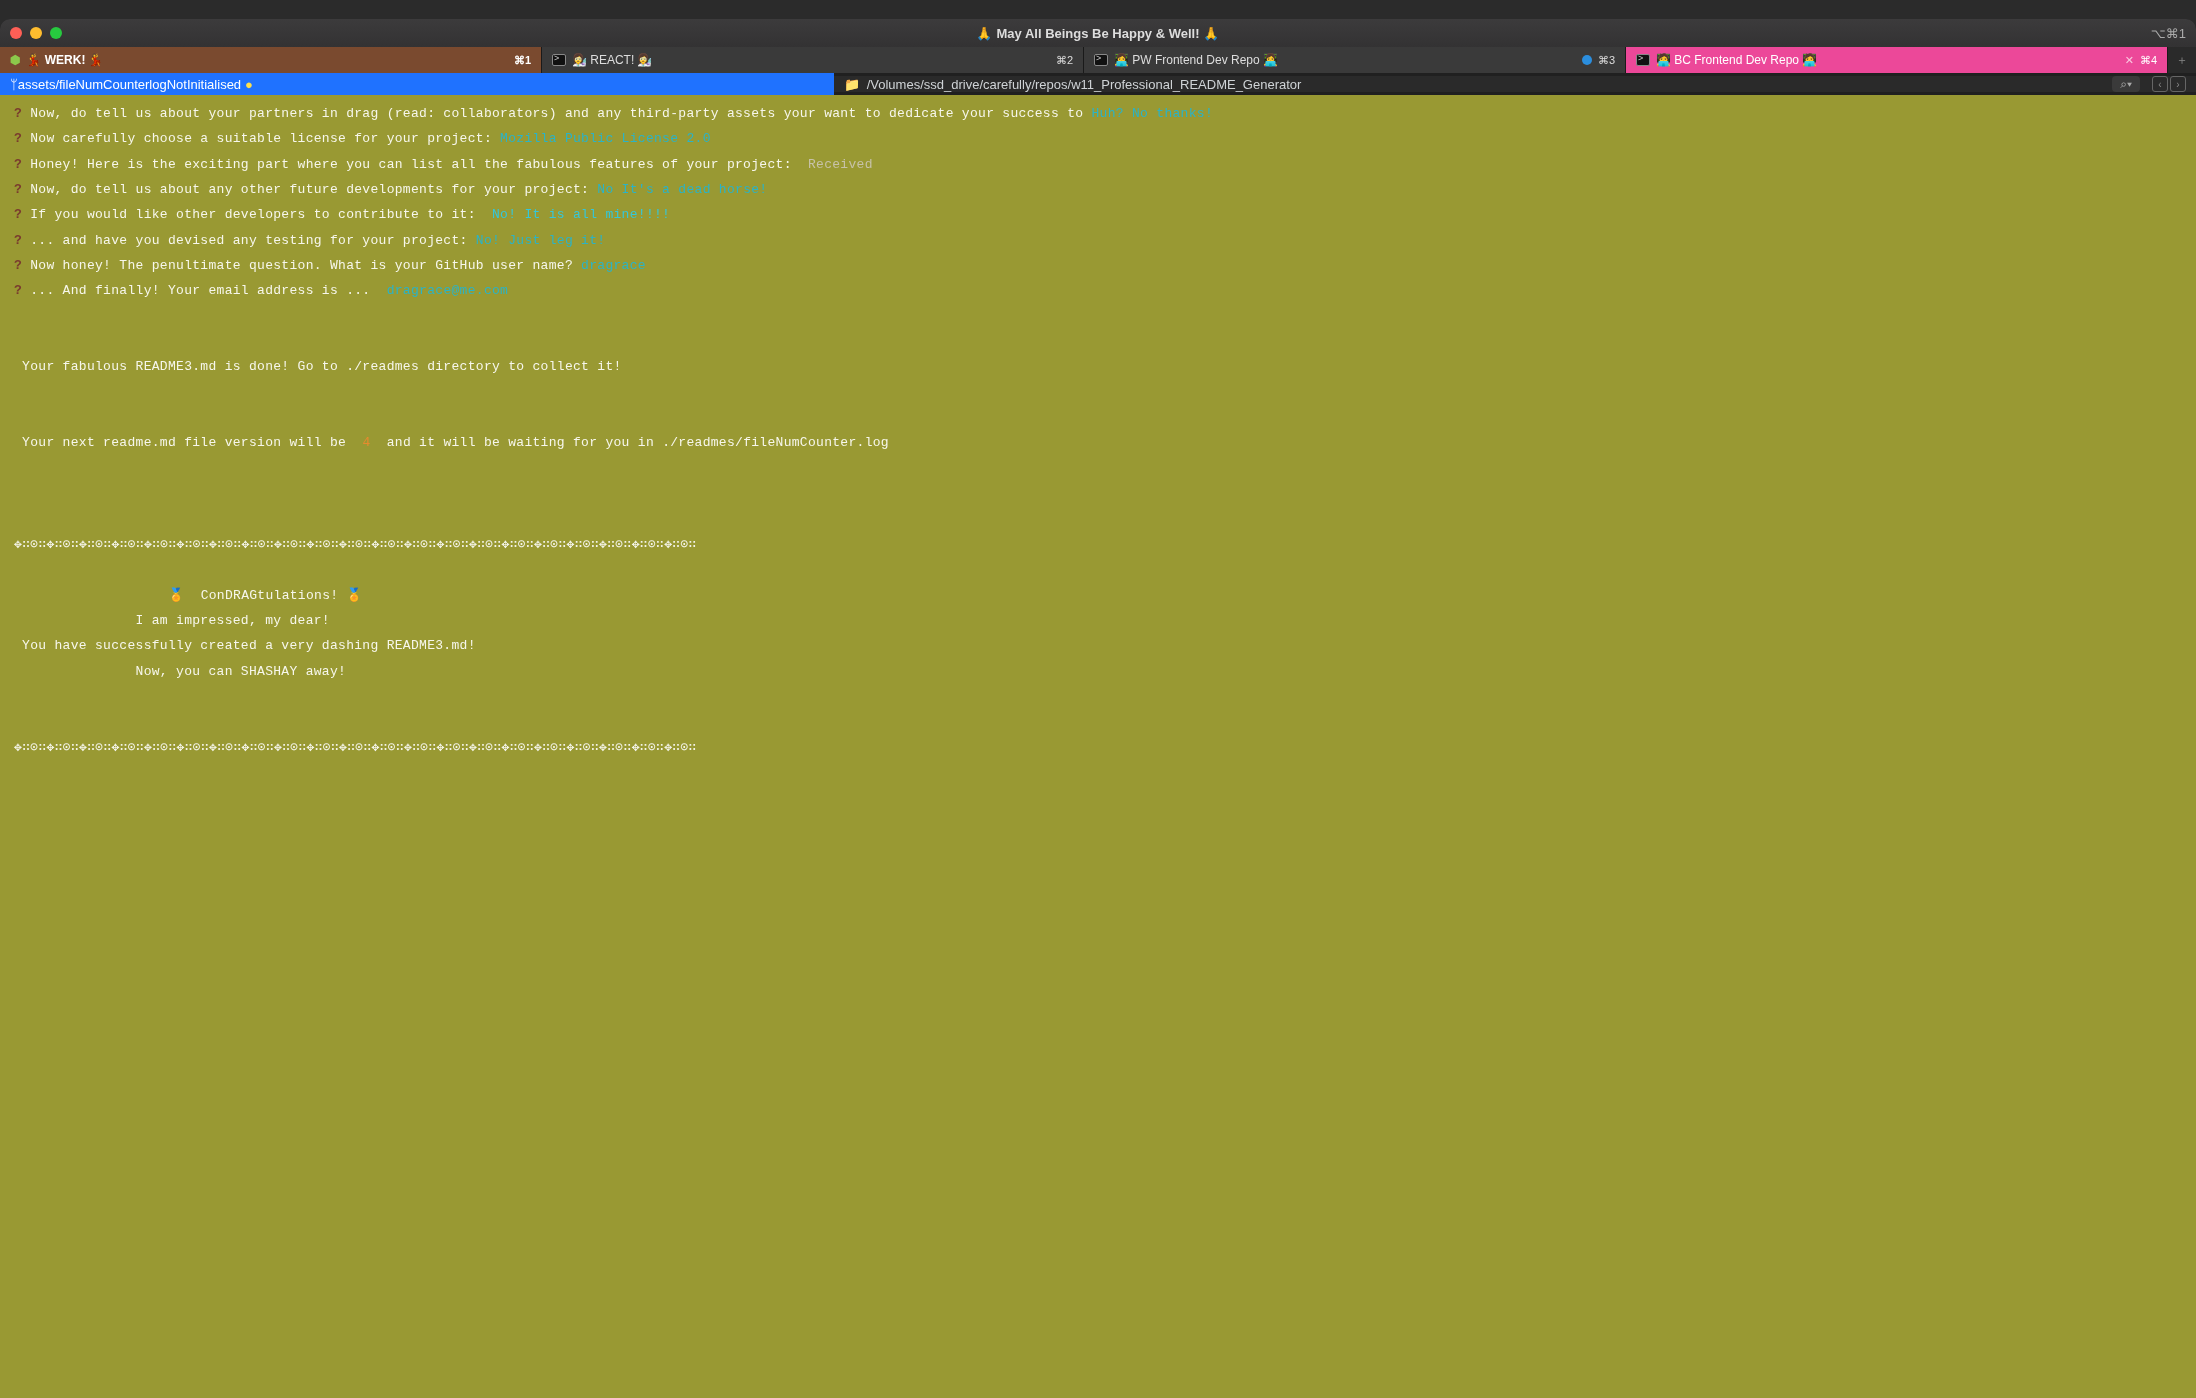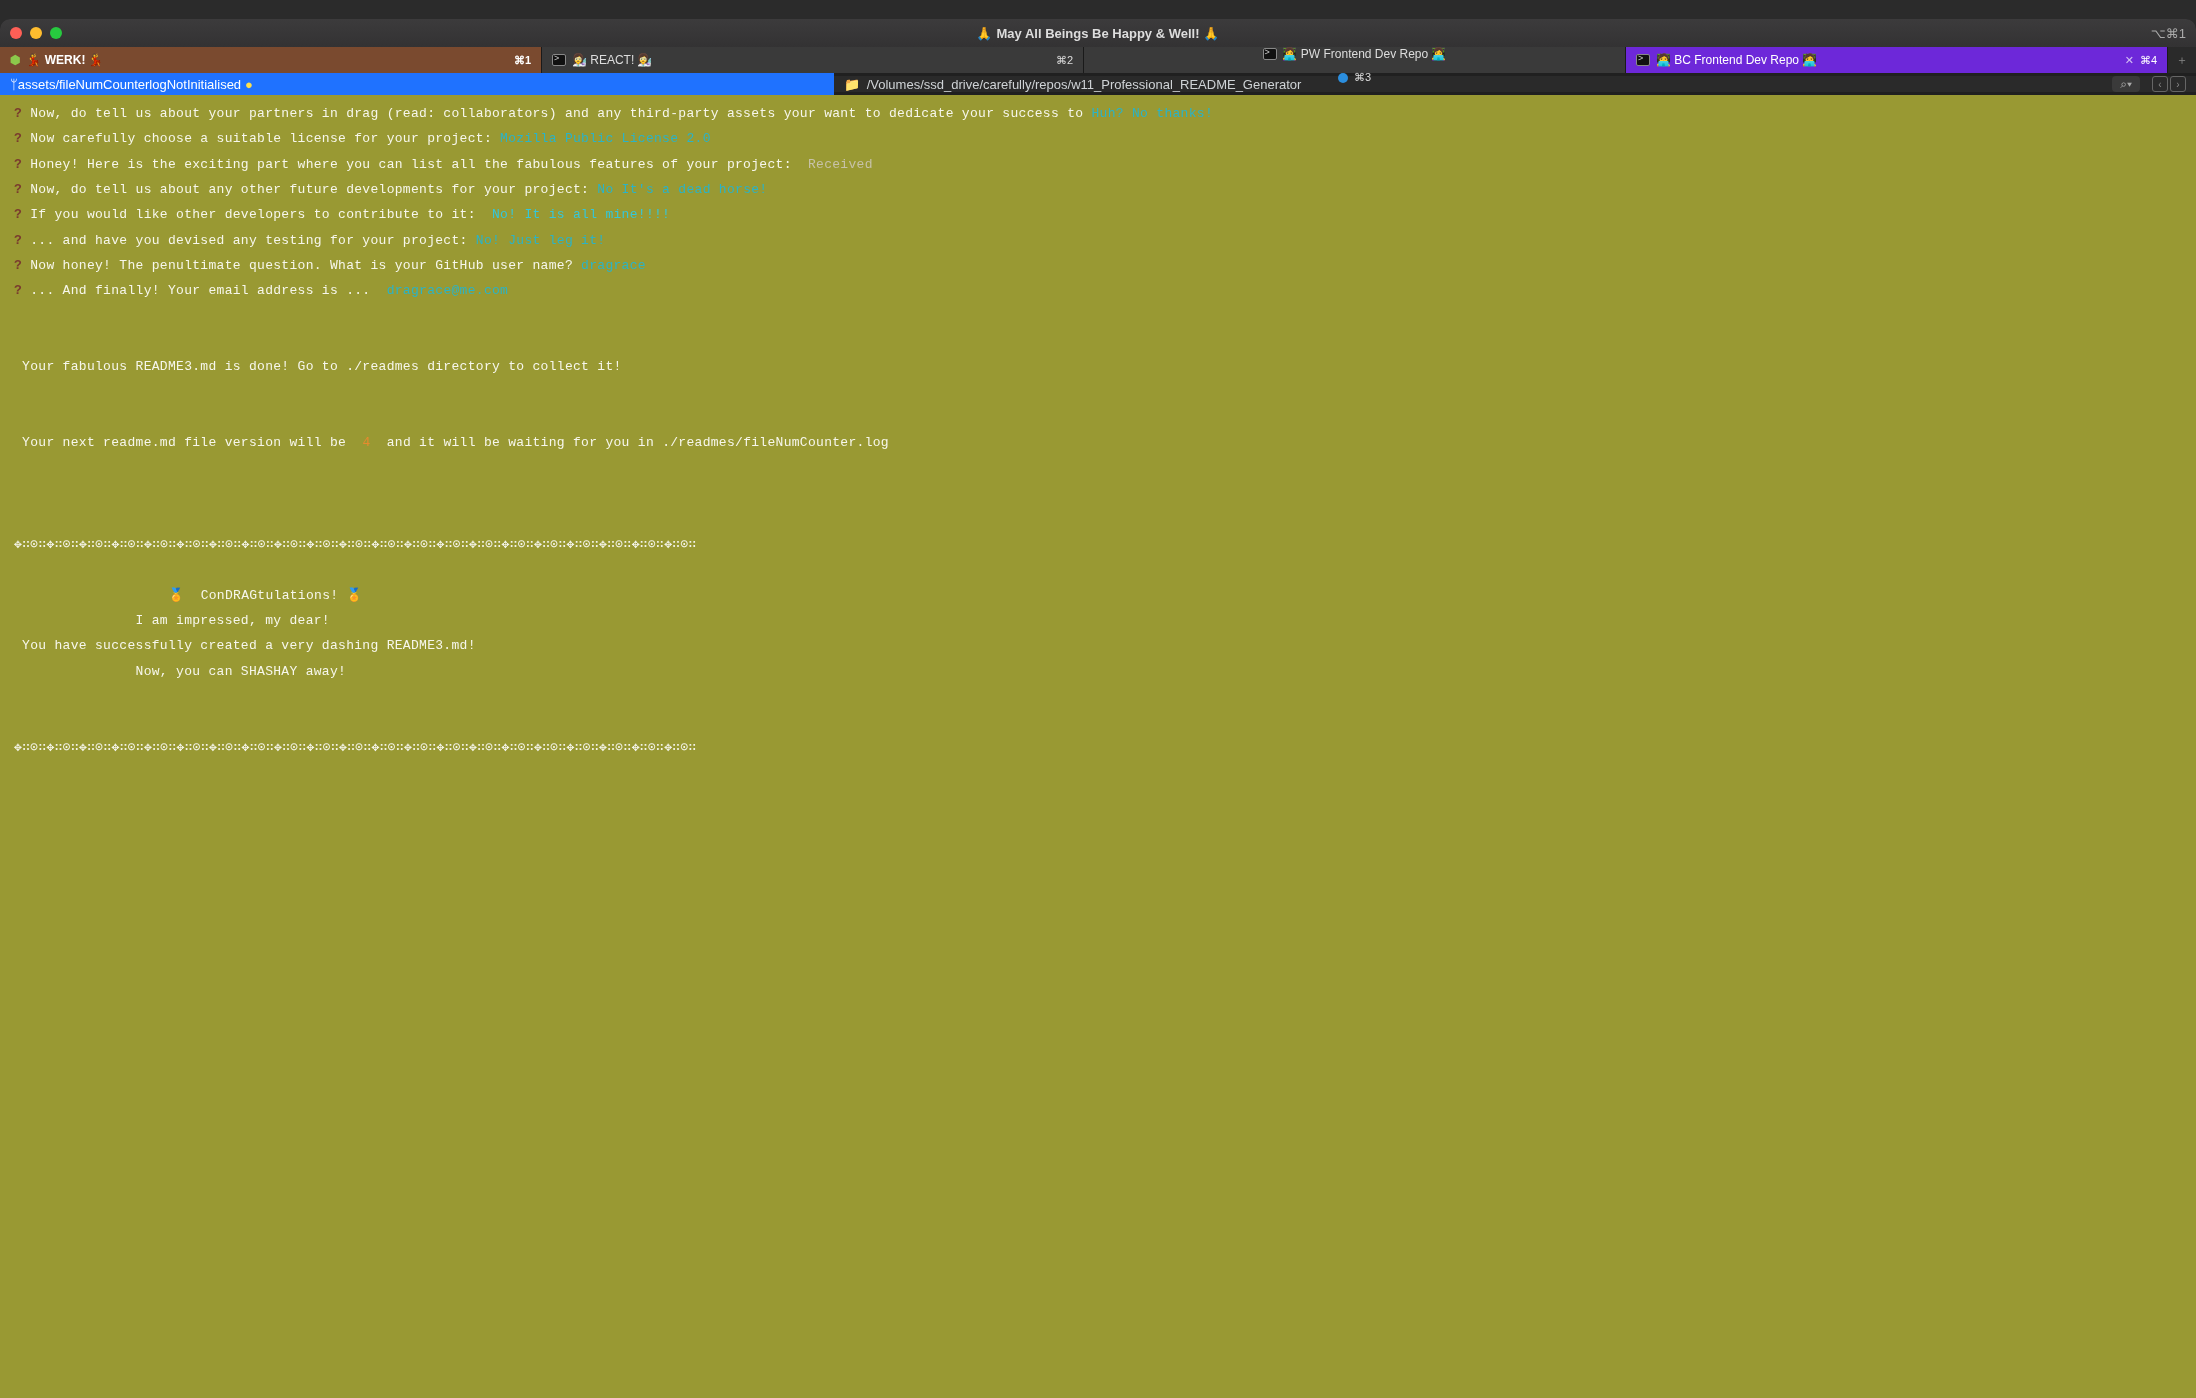--- a/index.html
+++ b/index.html
@@ -47,22 +47,22 @@
     display:flex; align-items:center; justify-content:space-between;
     padding:0 10px; gap:10px; position:relative;
     border-right:1px solid #1a1a1a;
     flex:1;
     color:#ddd;
   }
   .tab .leading { display:flex; align-items:center; gap:6px; }
   .tab .trailing { display:flex; align-items:center; gap:6px; font-size:11px; }
   .tab.active-werk { background:#7a4a2f; color:#fff; font-weight:600;}
   .tab.react { background:#3a3a3a;gap:14px; }
-  .tab.pw { background:#3a3a3a;flex-direction:column; }
-  .tab.bc { background:#6d28d9; color:#fff;}
+  .tab.pw { background:#3a3a3a; }
+  .tab.bc { background:#ec4899; color:#fff;}
   .tab .circle { width:10px; height:10px; border-radius:50%; background:#2b8ede; display:inline-block; }
   .term-icon {
     width:14px; height:12px; background:#111; border:1px solid #888;
     display:inline-block; position:relative; border-radius:2px;
   }
   .term-icon::after{content:">"; position:absolute; left:1px; top:-2px; font-size:9px; color:#ccc;}
   .add-tab { width:28px; display:flex; align-items:center; justify-content:center; color:#888;}
   .branchbar {
     height:22px; display:flex; align-items:center;
     font-family: -apple-system, BlinkMacSystemFont, sans-serif;

